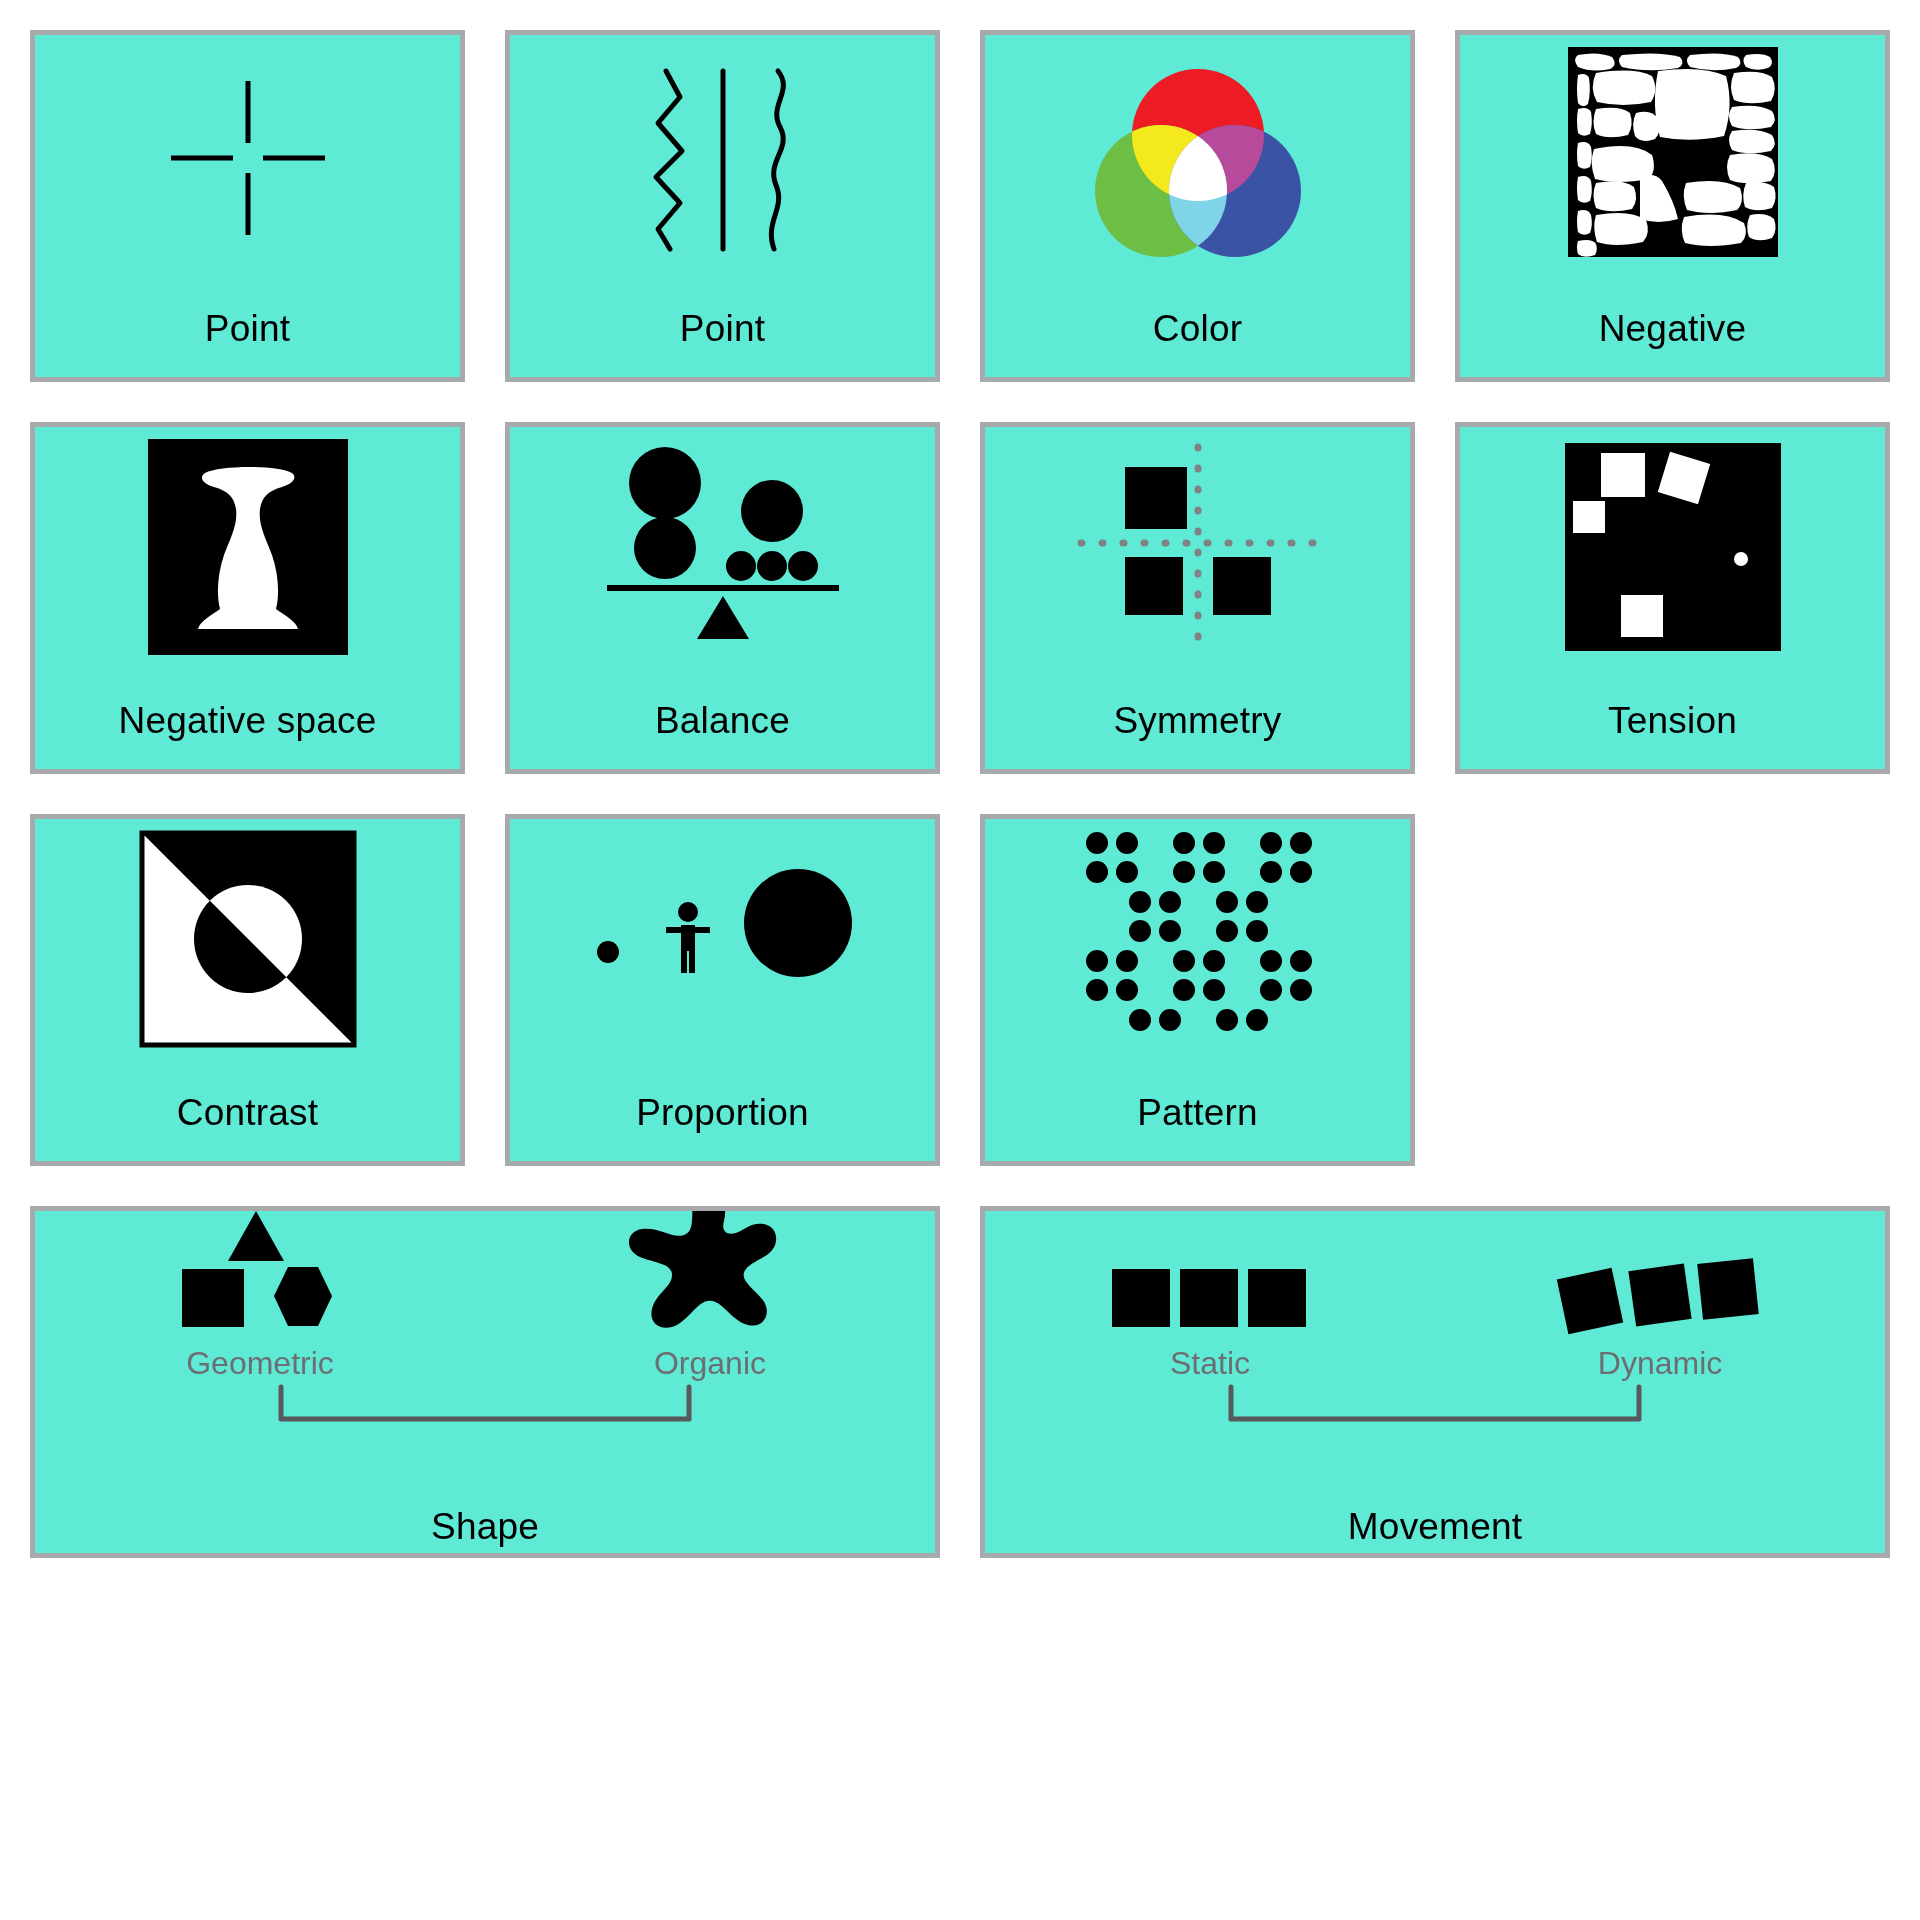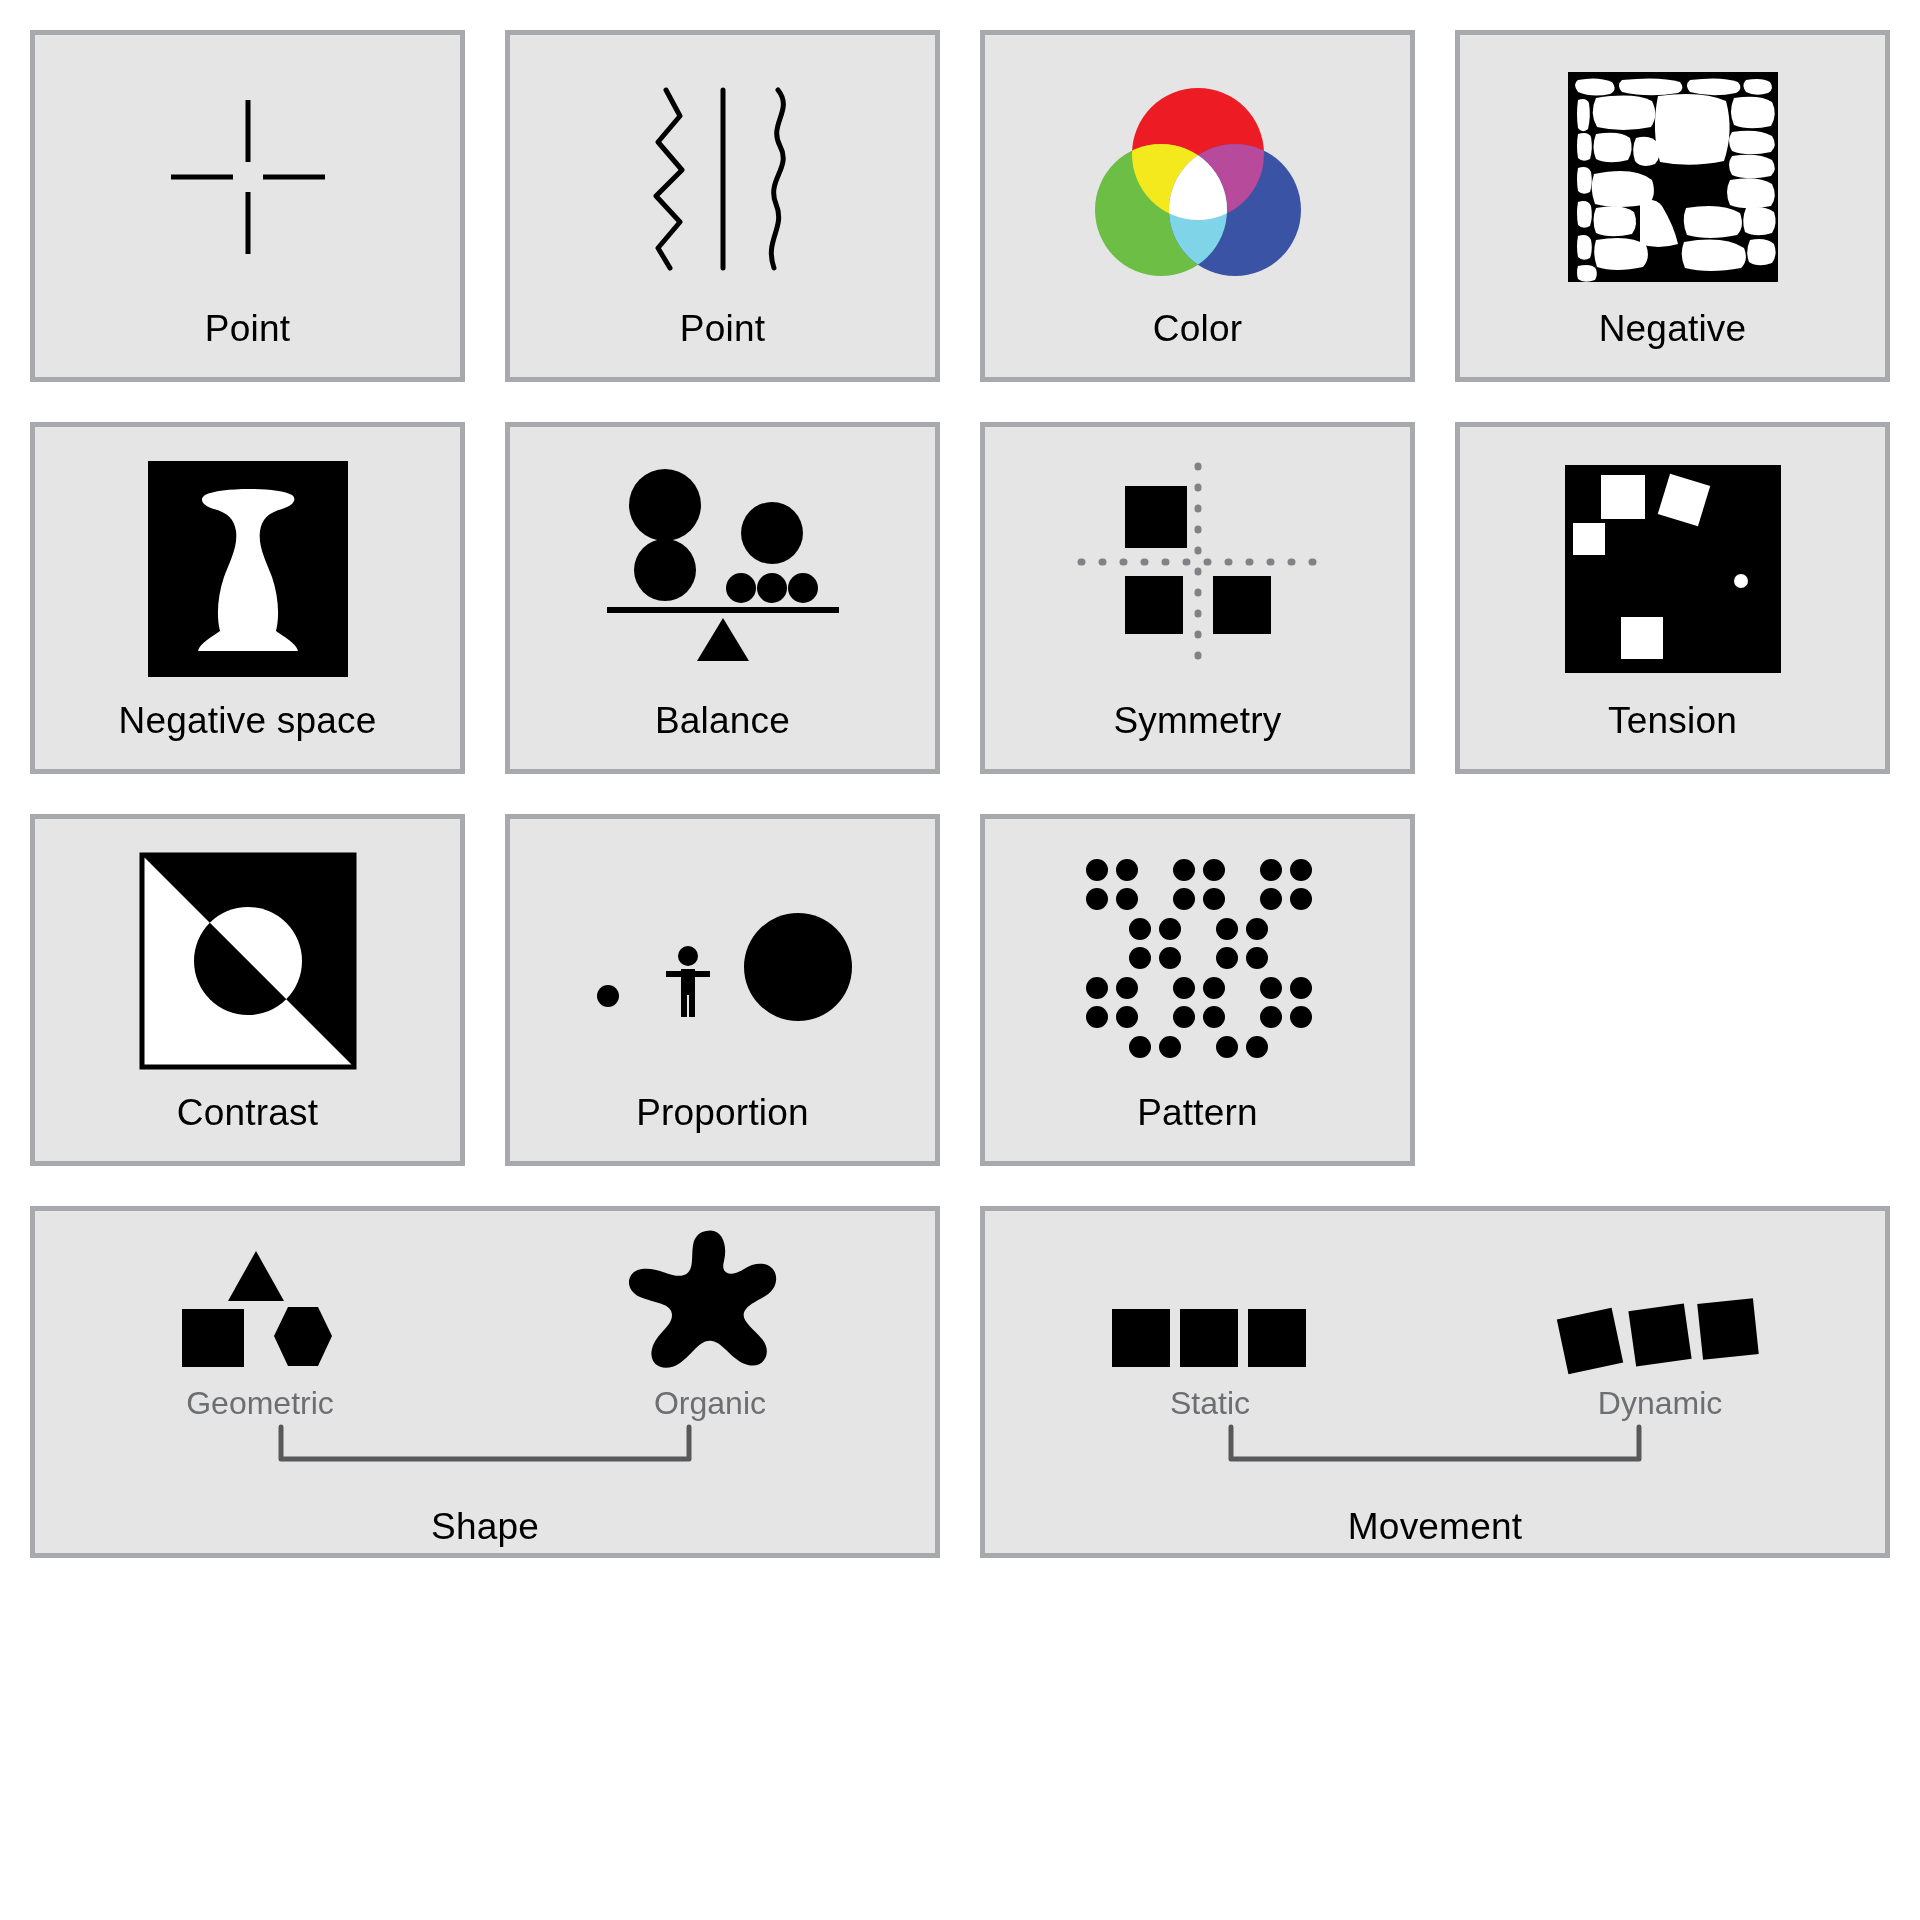--- a/index.html
+++ b/index.html
@@ -27,37 +27,36 @@
     grid-template-columns: repeat(4, 1fr);
     grid-template-rows: 352px 352px 352px 352px;
     column-gap: 40px;
     row-gap: 40px;
     width: 1860px;
     height: 1852px;
   }
 
   .cell {
     border: 5px solid #a7a9ac;
-    background: #e5e5e5;
+    background: #5eead4;
     box-sizing: border-box;
     display: flex;
     flex-direction: column;
     align-items: center;
     justify-content: flex-start;
     position: relative;
     overflow: hidden;
   }
 
   .cell.wide { grid-column: span 2; }
 
   .art {
     flex: 1 1 auto;
     width: 100%;
     display: flex;
-    align-items: center;
     justify-content: center;
     min-height: 0;
     padding-top: 8px;
     box-sizing: border-box;
   }
 
   .caption {
     font-size: 37px;
     color: #000000;
     line-height: 1;

